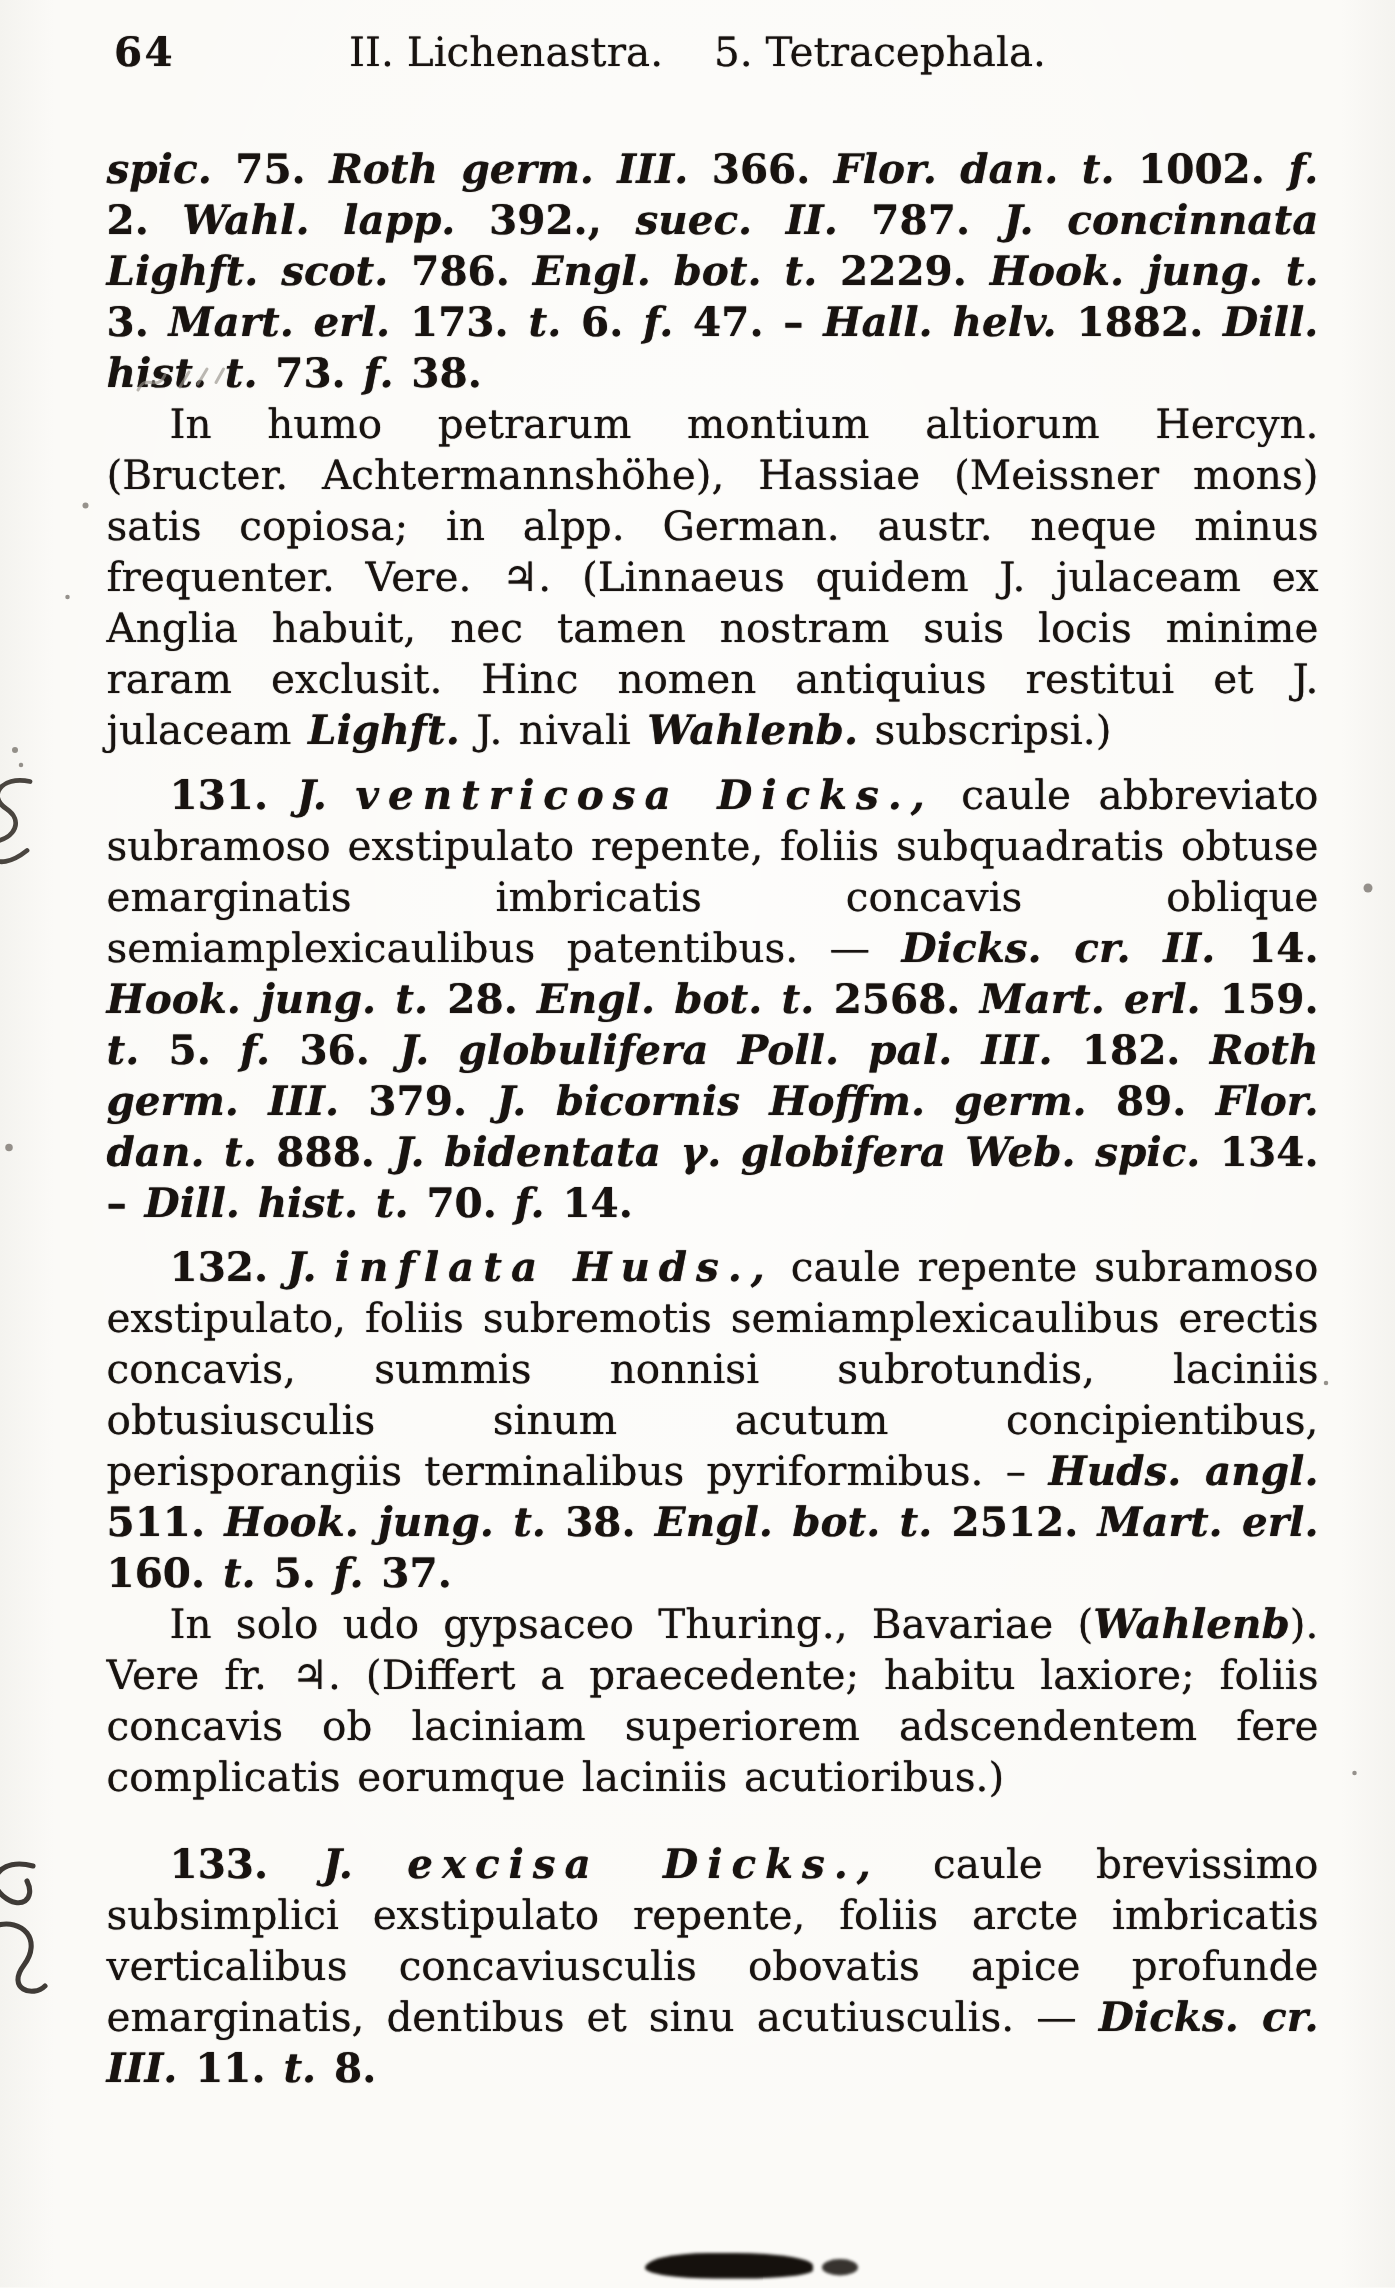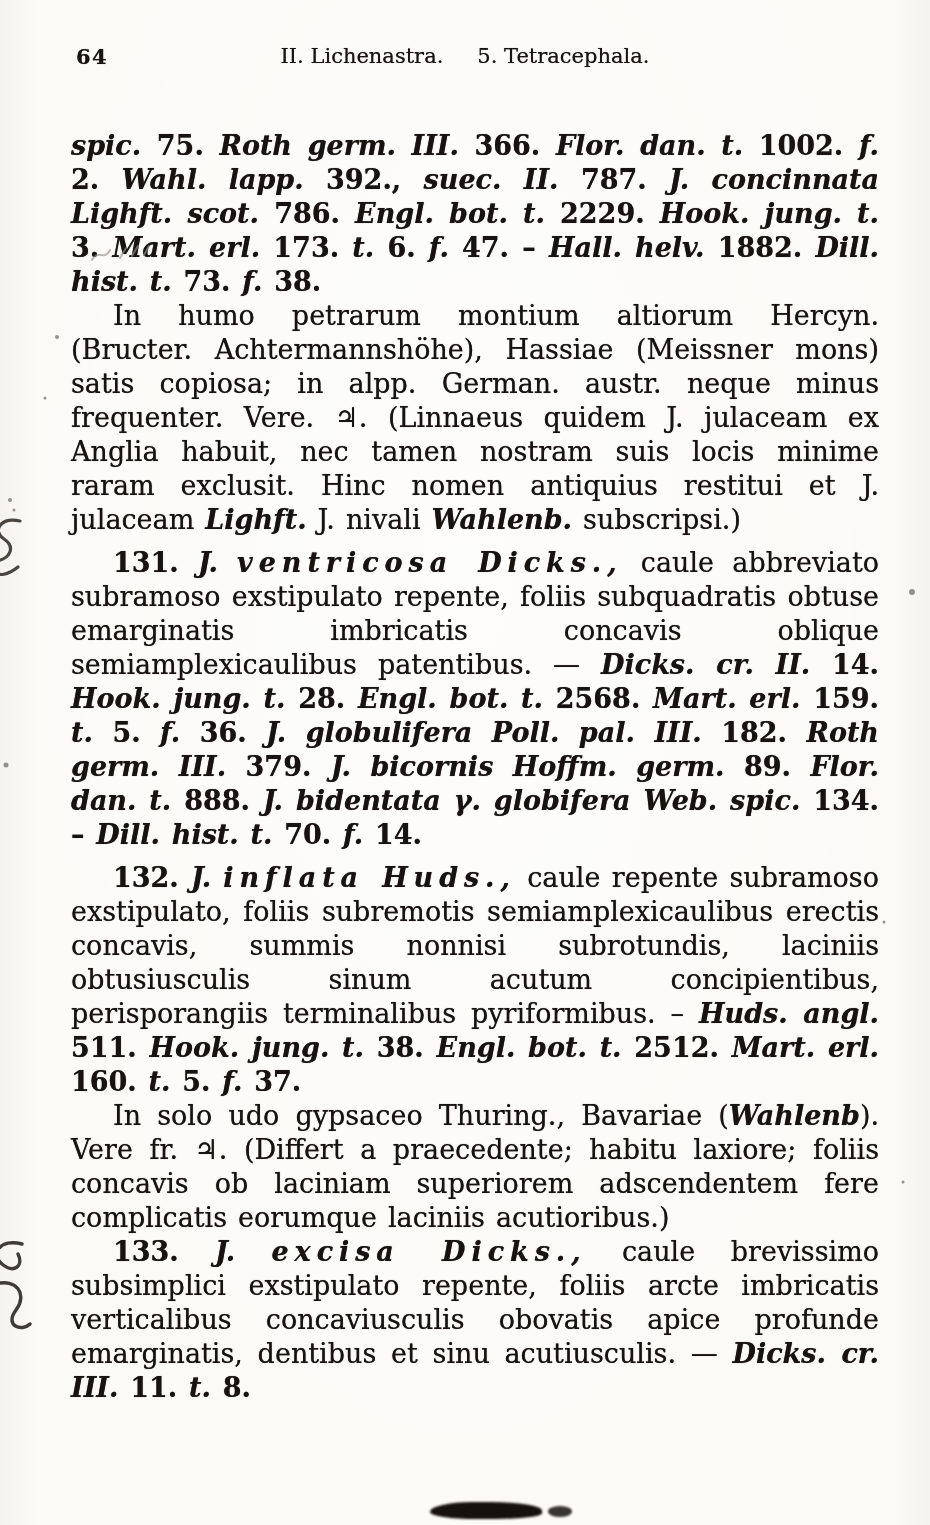--- a/index.html
+++ b/index.html
@@ -9,35 +9,35 @@
     width:930px;height:1525px;position:relative;overflow:hidden;
     background:#fbfaf7;color:#181310;
     font-family:"DejaVu Serif","Liberation Serif",serif;
   }
   .page{
     position:absolute;inset:0;
     background:
       radial-gradient(ellipse at 50% 38%, rgba(255,255,255,0.55), rgba(255,255,255,0) 72%),
       linear-gradient(90deg,#f4f3ef 0px,#fbfaf7 36px,#fbfaf7 894px,#f4f3ef 930px);
   }
-  .pagehead{position:absolute;top:44px;left:0;width:100%;height:38px;font-size:21px;
+  .pagehead{position:absolute;top:20px;left:0;width:100%;height:38px;font-size:27px;
     text-shadow:0 0 0.7px rgba(24,19,16,0.7);}
   .pagenum{position:absolute;left:76px;top:0;font-weight:700;letter-spacing:1.5px;}
   .runtitle{position:absolute;left:0;top:0;width:100%;text-align:center;}
   .tgap{display:inline-block;width:34px;}
   .textbody{
     position:absolute;left:71px;top:97px;width:808px;
     font-size:27px;line-height:34px;text-align:justify;word-spacing:0.09em;
     text-shadow:0 0 0.7px rgba(24,19,16,0.78);
   }
   p.para{margin:0;padding:0;}
-  p.noindent{text-indent:0;margin-top:32px;}
+  p.noindent{text-indent:0;}
   p.indent{text-indent:42px;}
   p.gap-md{margin-top:9px;}
-  p.gap-lg{}
+  p.gap-lg{margin-top:24px;}
   .run.i{}
   .run.b{font-weight:700;}
   .run.bi{font-weight:700;font-style:italic;}
   .run.sp{font-weight:700;font-style:italic;letter-spacing:0.22em;}
   .run.u{text-decoration-thickness:2.5px;text-underline-offset:5px;}
   .art{position:absolute;pointer-events:none;}
   .art-flourish-top{left:-10px;top:515px;}
   .art-flourish-bottom{left:-12px;top:1236px;}
   .art-pencil{left:86px;top:238px;}
   .art-specks{left:0;top:0;}

